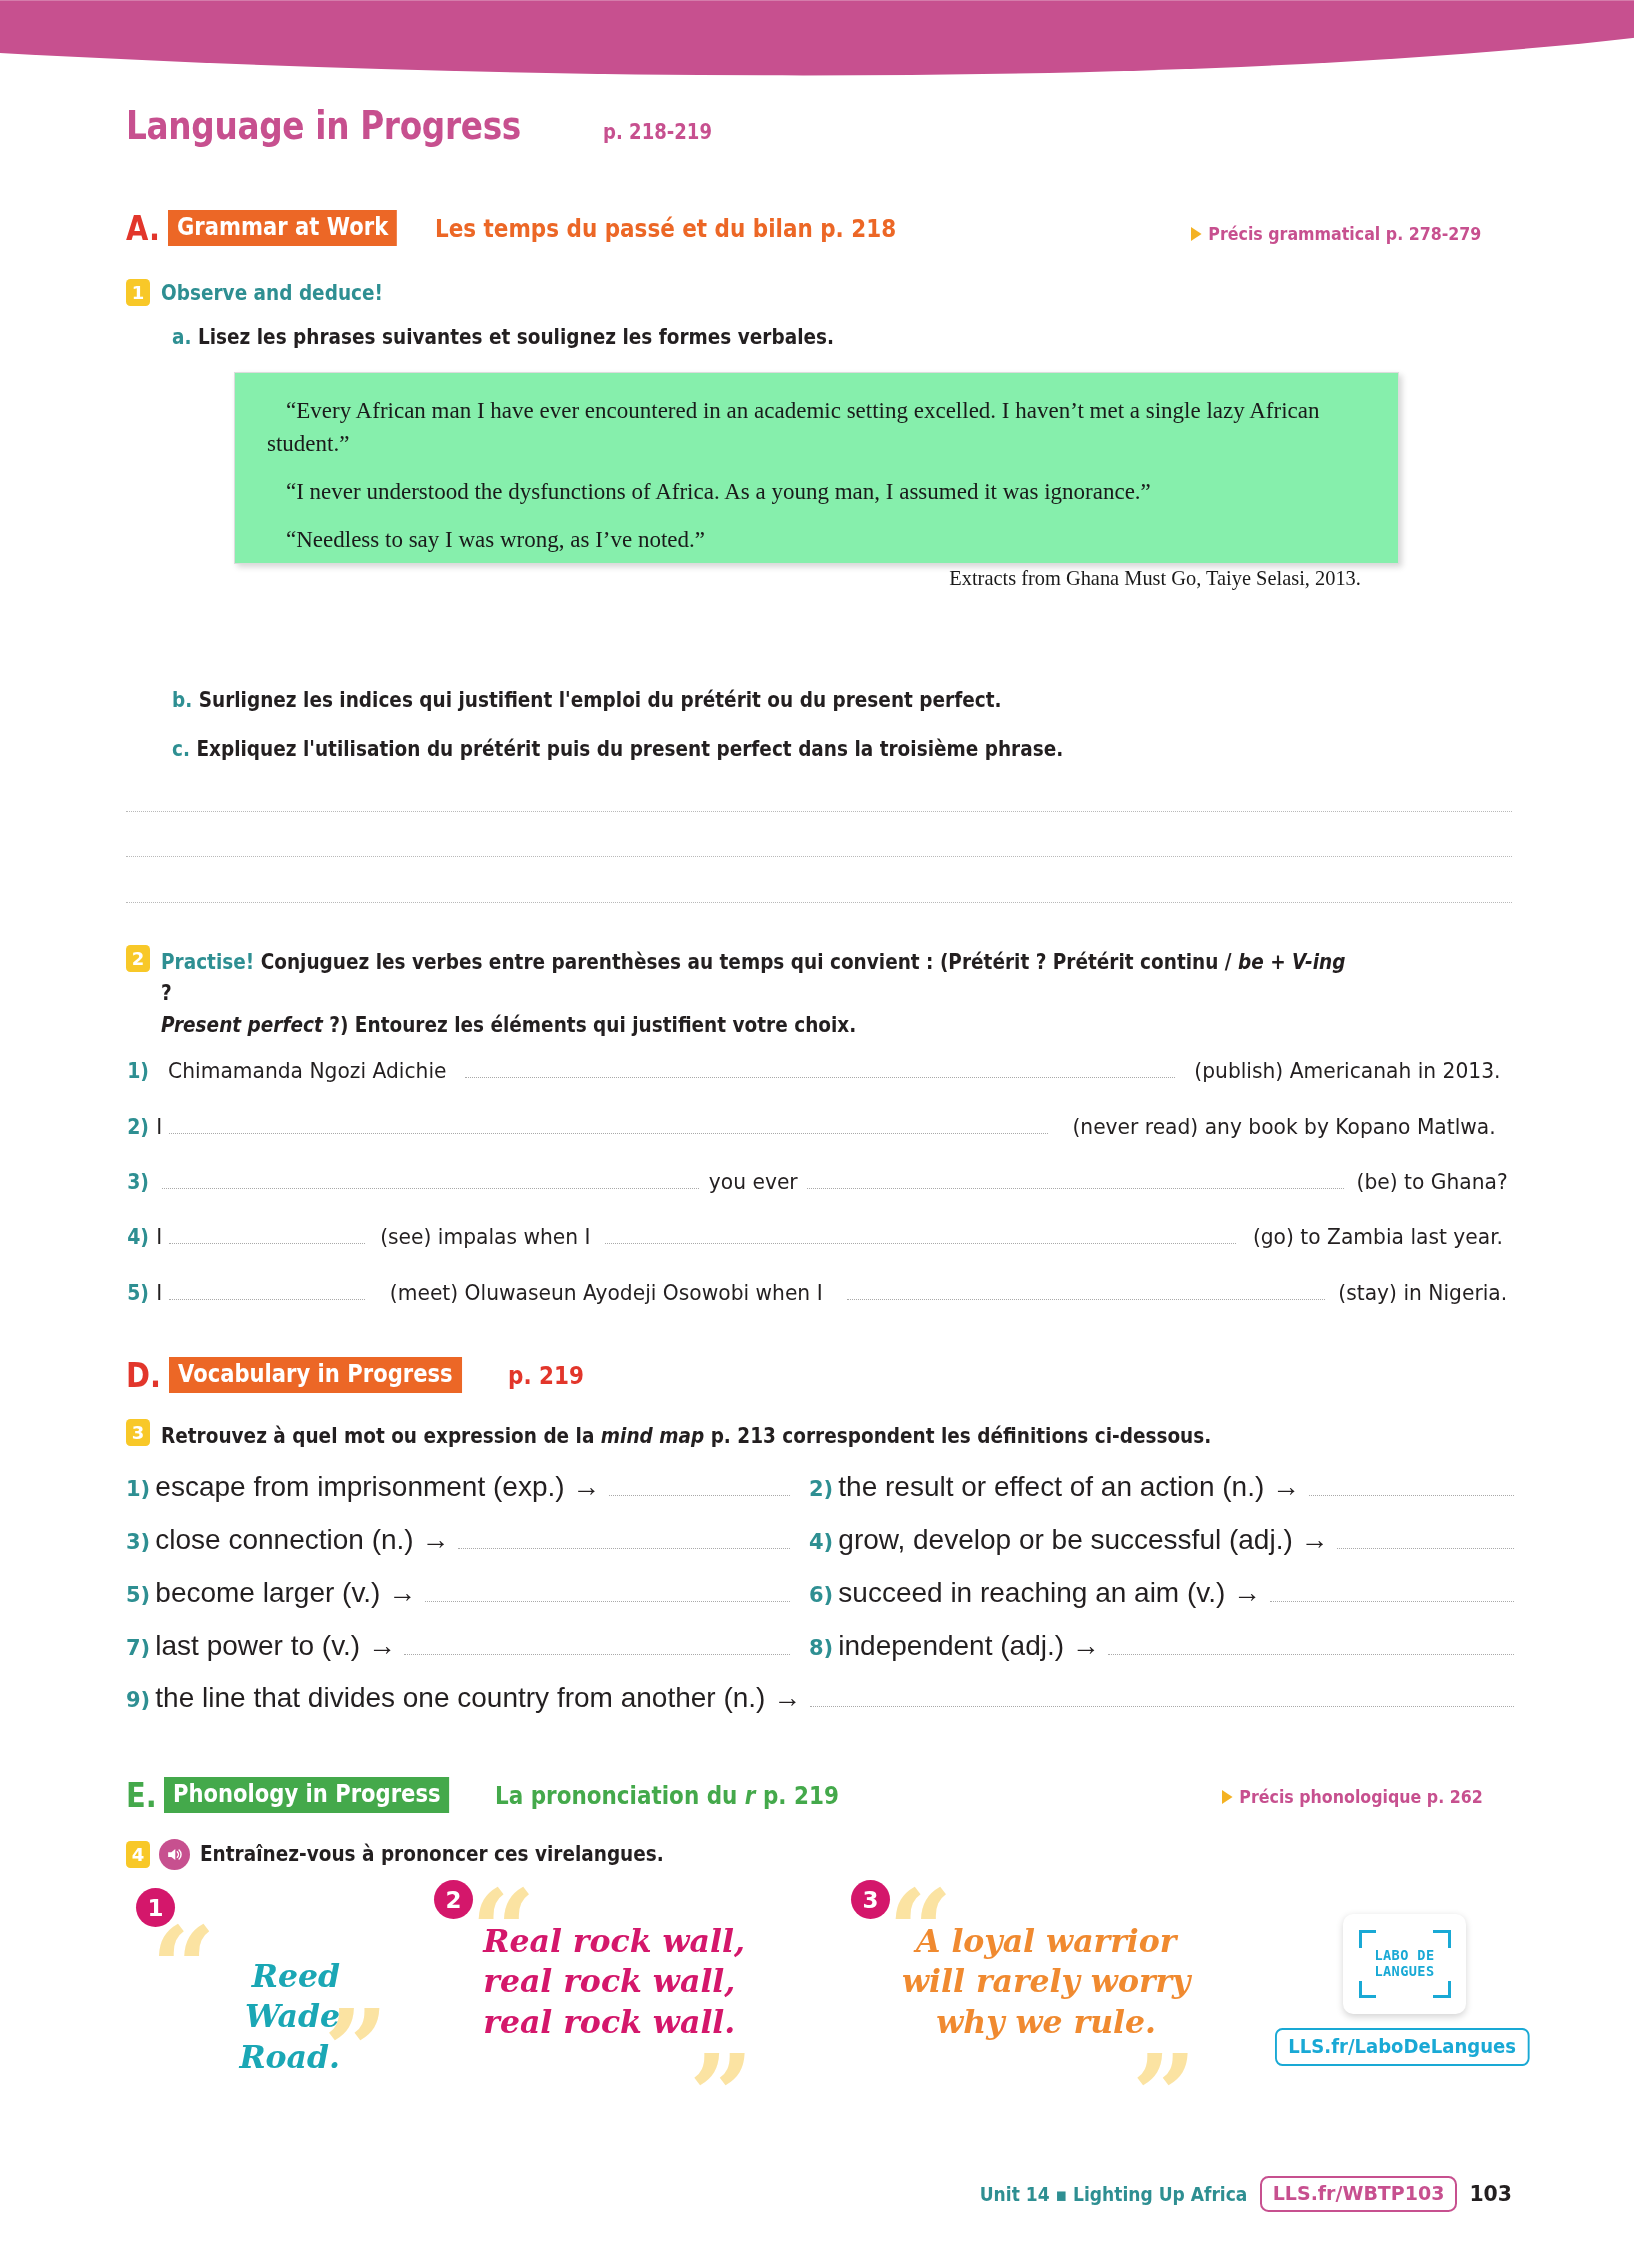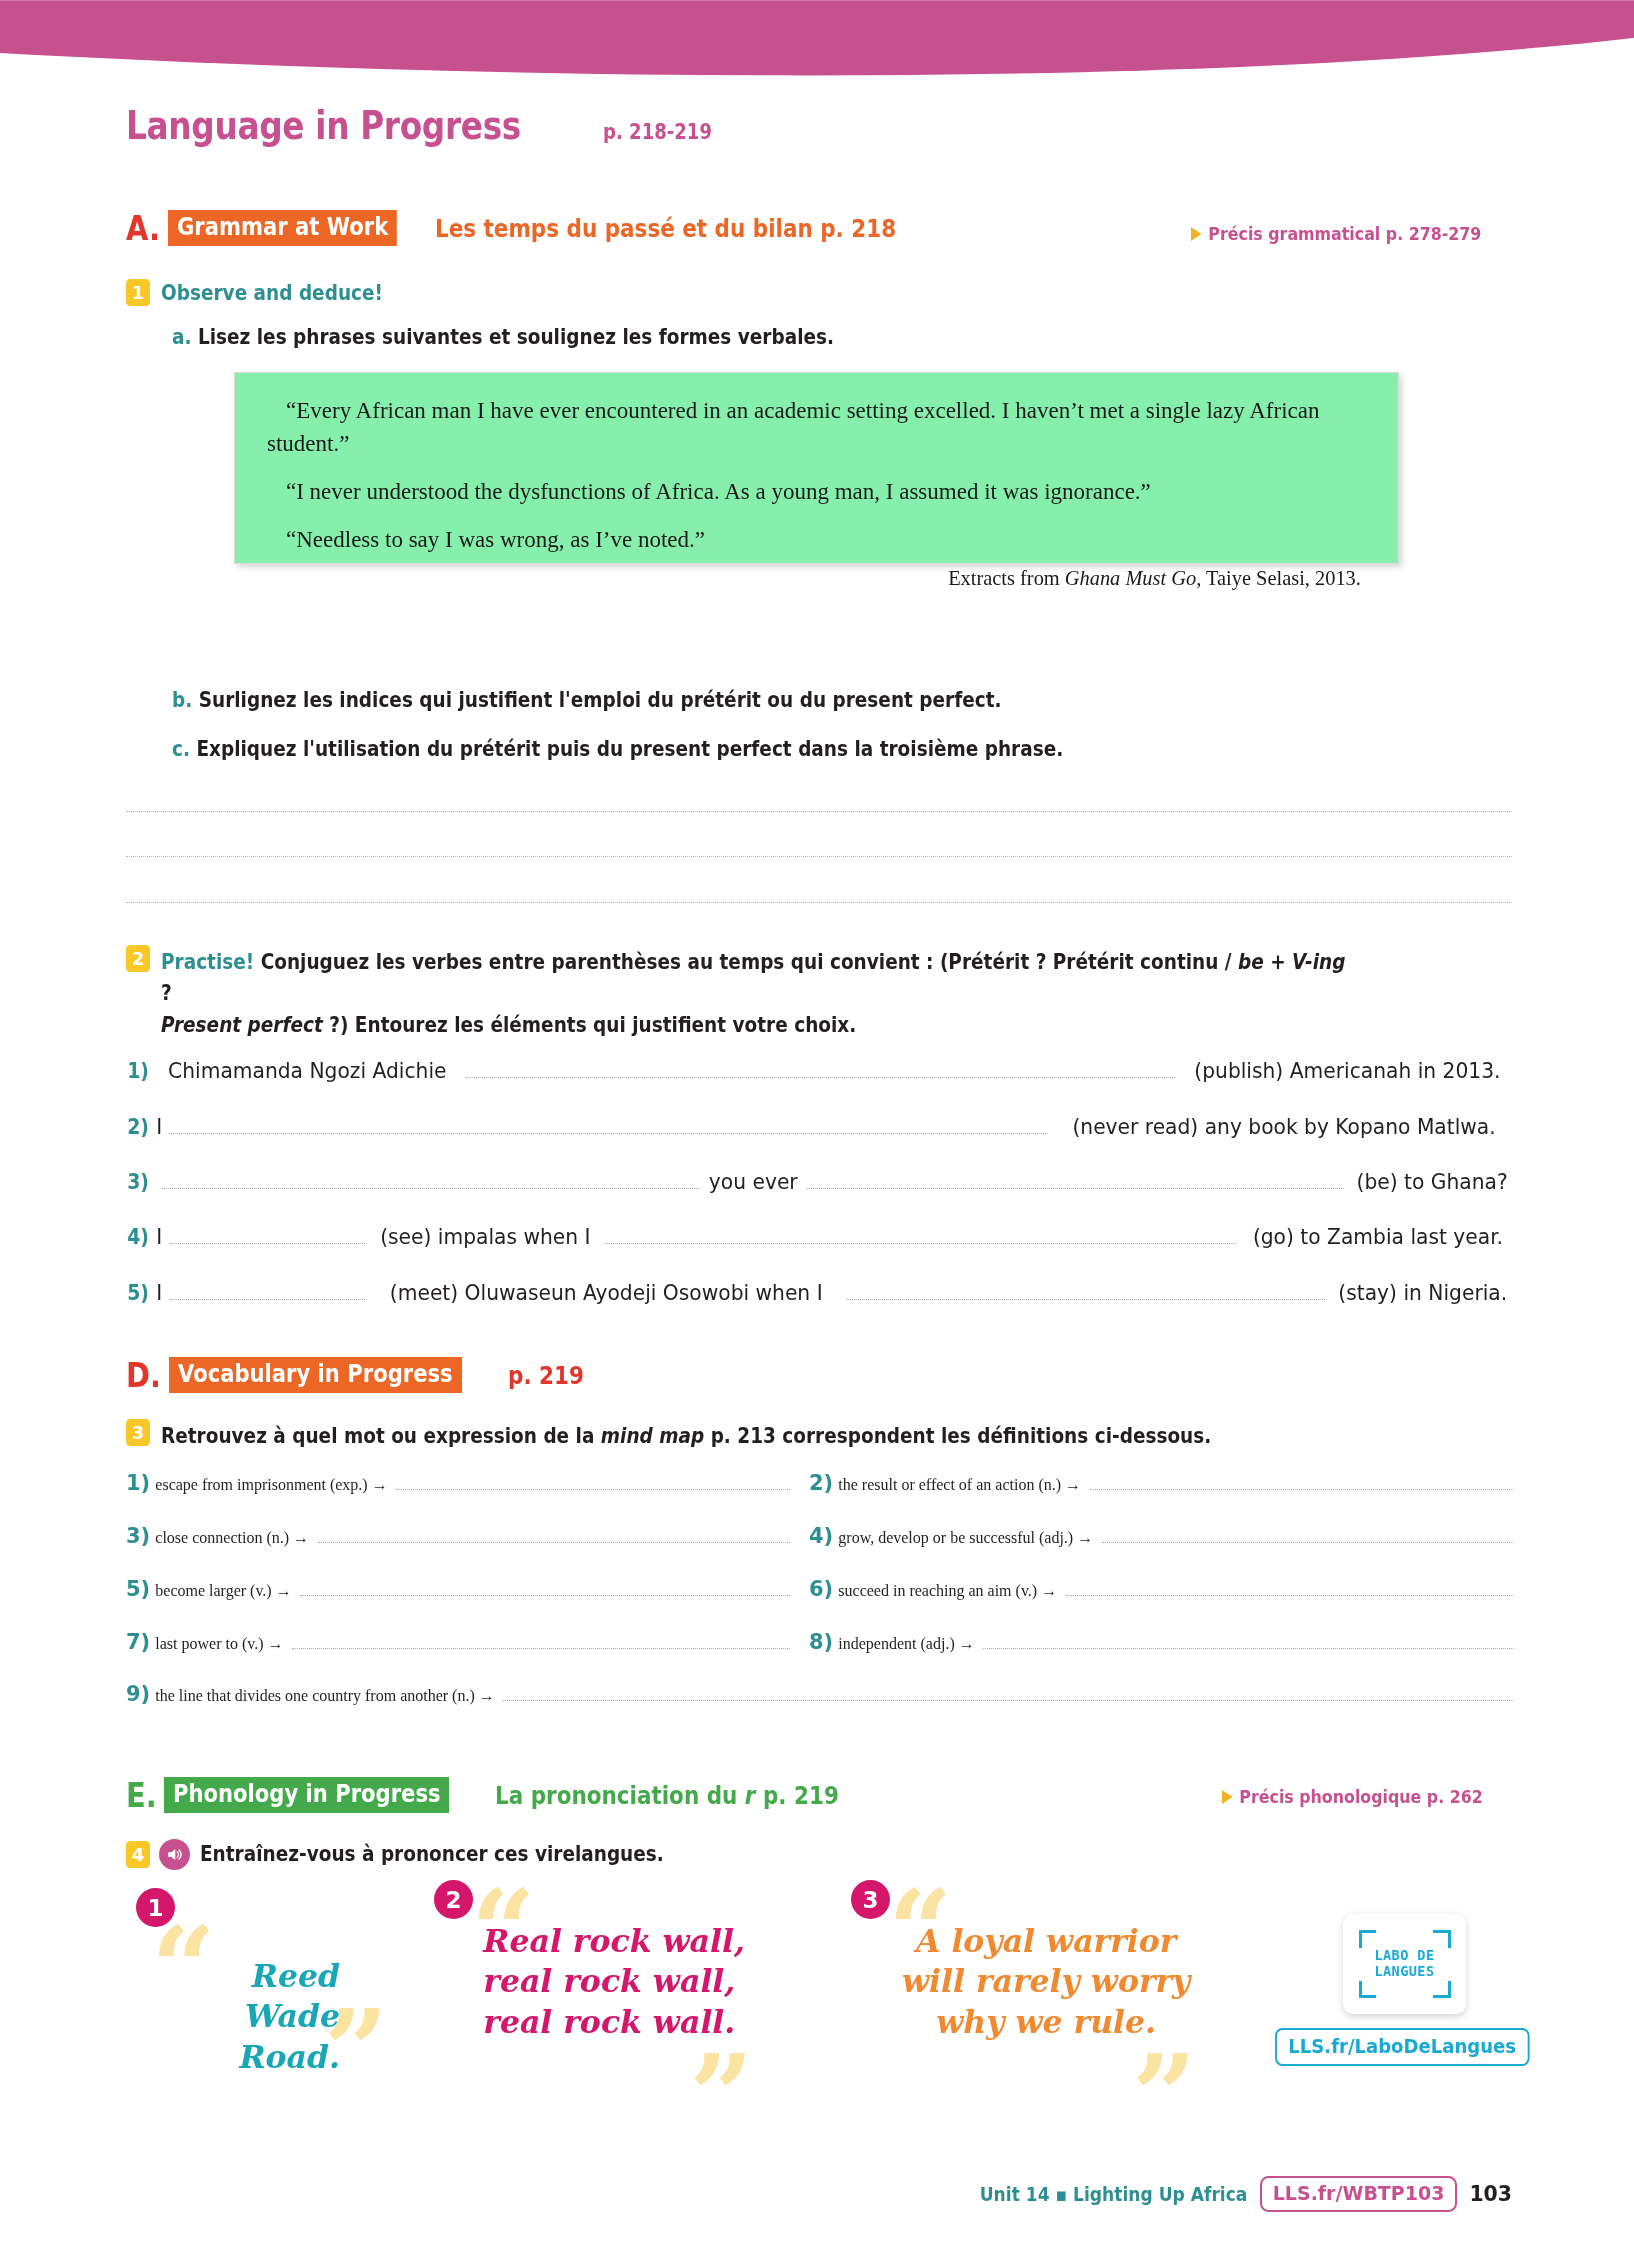--- a/index.html
+++ b/index.html
@@ -101,21 +101,21 @@
     box-sizing:border-box; padding:22px 32px 0 32px;
   }
   .quote-p{
     font-family:"Liberation Serif", serif; font-size:23px; color:#1a1a1a;
     line-height:1.42; text-indent:19px; margin:0 0 15.3px 0;
   }
   .quote-src{
     font-family:"Liberation Serif", serif; font-size:20.4px; color:#1a1a1a;
     text-align:right; margin:0; padding-right:5.1px;
   }
-  .quote-src .it{font-style:italic;}
+  .quote-src .it{}
 
   
   .ruleline{
     position:absolute; left:126px; width:1386px; height:0;
     border-bottom:1.7px dotted #b9b9b9;
   }
 
   
   .conj{position:absolute; left:126px; width:1388px;
         display:flex; align-items:baseline; white-space:nowrap;}
@@ -135,21 +135,21 @@
   .conj .blank.grow{flex:1 1 auto;}
 
   
   .vocab{position:absolute; left:126px; width:1388px;}
   .vrow{display:flex; align-items:baseline; white-space:nowrap; margin-bottom:0;}
   .vrow .num{
     font-family:"DejaVu Sans", sans-serif; font-weight:bold; font-size:21px;
     color:#2e8f92; margin-right:5.1px;
   }
   .vrow .txt{
-    font-family:Liberation Serif, serif; font-size:16px; color:#231f20;
+    font-family:Liberation Sans, sans-serif; font-size:28px; color:#231f20;
   }
   .vrow .blank{flex:1 1 auto; border-bottom:1.7px dotted #a9a9a9; height:17px; margin-left:8.5px;}
 
   
   .tt{position:absolute; width:255px;}
   .tt-num{
     position:absolute; left:0; top:0; width:39px; height:39px;
     border-radius:50%; background:#d4176b; color:#fff;
     font-family:"DejaVu Sans", sans-serif; font-weight:bold; font-size:23px;
     display:flex; align-items:center; justify-content:center; z-index:3;

